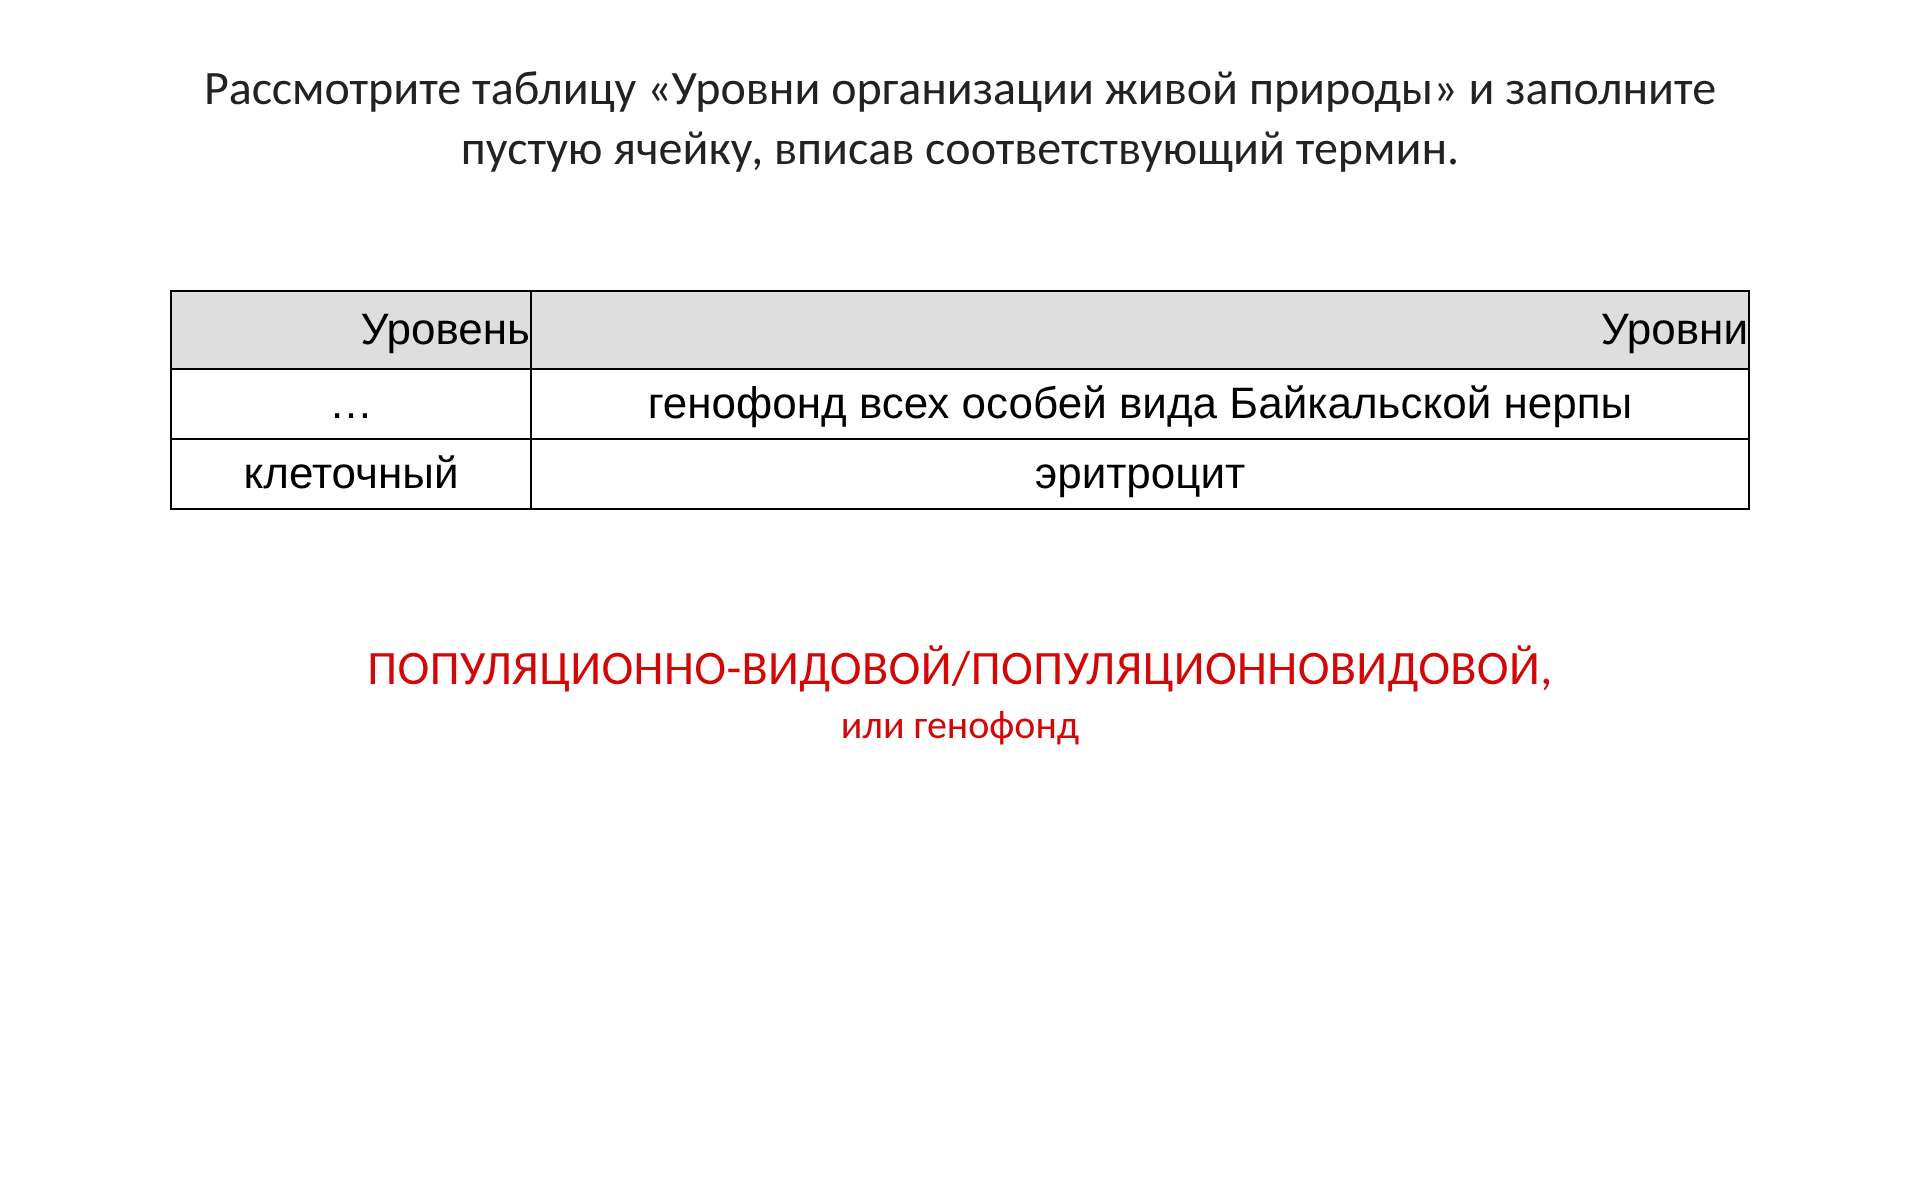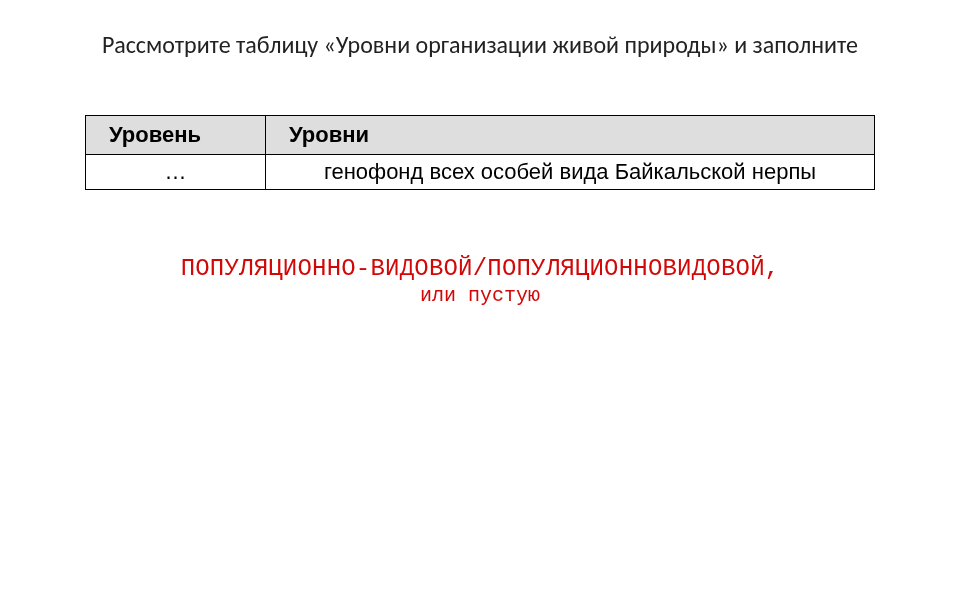--- a/index.html
+++ b/index.html
@@ -33,71 +33,75 @@
     font-family: Arial, sans-serif;
   }
   th, td {
     border: 1.5px solid #000;
     padding: 4px 10px;
     font-size: 22px;
     vertical-align: middle;
   }
   th {
     background: #dedede;
-    font-weight: bold;
-    text-align: left;
-    padding: 6px 23px;
+    font-weight: normal;
+    text-align: right;
+    padding: 6px 0;
   }
   col.level { width: 180px; }
   td.level-cell { text-align: center; }
   td.example-cell { text-align: center; }
   td.example-left  { text-align: center; padding-left: 10px; }
   .answer {
     margin-top: 65px;
     text-align: center;
     color: #d20808;
-    font-family: Liberation Mono, monospace;
   }
   .answer-main {
     font-size: 24px;
     letter-spacing: 0.2px;
   }
   .answer-sub {
     font-size: 20px;
     margin-top: 2px;
   }
 </style>
 </head>
 <body>
 
 <div class="page">
 
   <div class="prompt">
     <span>Рассмотрите таблицу «Уровни организации живой природы» и заполните</span><br>
+    <span>пустую ячейку, вписав соответствующий термин.</span>
   </div>
 
   <div class="table-wrap">
     <table>
       <colgroup>
         <col class="level">
         <col>
       </colgroup>
       <thead>
         <tr>
           <th>Уровень</th>
           <th>Уровни</th>
         </tr>
       </thead>
       <tbody>
         <tr>
           <td class="level-cell">…</td>
           <td class="example-left">генофонд всех особей вида Байкальской нерпы</td>
         </tr>
+        <tr>
+          <td class="level-cell">клеточный</td>
+          <td class="example-cell">эритроцит</td>
+        </tr>
       </tbody>
     </table>
   </div>
 
   <div class="answer">
     <div class="answer-main">ПОПУЛЯЦИОННО-ВИДОВОЙ/ПОПУЛЯЦИОННОВИДОВОЙ,</div>
-    <div class="answer-sub">или пустую</div>
+    <div class="answer-sub">или генофонд</div>
   </div>
 
 </div>
 
 </body></html>

